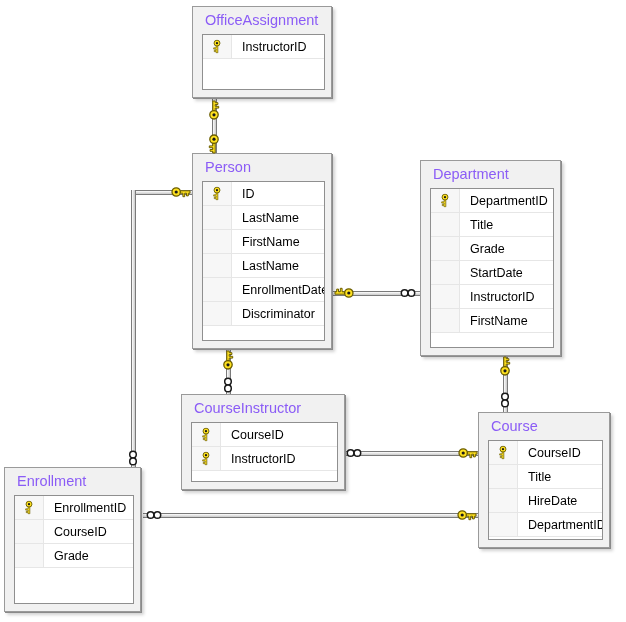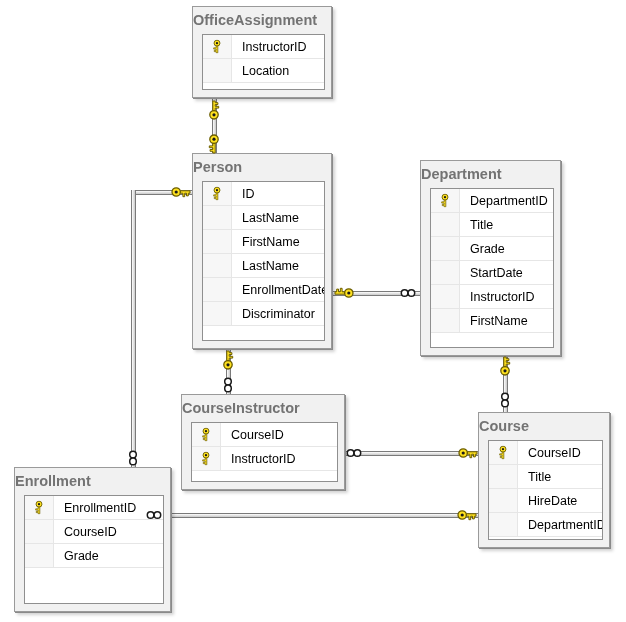--- a/index.html
+++ b/index.html
@@ -1,22 +1,22 @@
 <!DOCTYPE html>
 <html><head>
 <meta charset="utf-8">
 <style>
   html,body{margin:0;padding:0;background:#fff;}
   .canvas{position:relative;width:626px;height:622px;background:#ffffff;overflow:hidden;
           font-family:"Liberation Sans","DejaVu Sans",sans-serif;}
   
   .tbl{position:absolute;background:#f1f1f1;border:1px solid #9a9a9a;
        box-shadow:1px 1px 0 #8a8a8a,3px 3px 3px rgba(0,0,0,.18);z-index:2;box-sizing:border-box;}
-  .tbl-title{font-weight:bold;font-size:14.5px;color:#737373;line-height:26px;height:26px;
-             white-space:nowrap;overflow:hidden;}
+  .tbl-title{font-weight:normal;font-size:14.5px;color:#8b5cf6;line-height:26px;height:26px;
+             padding-left:12px;white-space:nowrap;overflow:hidden;}
   .tbl-grid{position:absolute;left:9px;right:6px;top:27px;bottom:7px;background:#fff;
             border:1px solid #8f8f8f;overflow:hidden;}
   .row{display:flex;height:23px;border-bottom:1px solid #e6e6e6;align-items:stretch;}
   .key-cell{width:28px;flex:0 0 28px;border-right:1px solid #e6e6e6;background:#f7f7f7;
             display:flex;align-items:center;justify-content:center;}
   .key-cell svg{transform:rotate(90deg) scale(.78);}
   .field-name{font-size:12.5px;color:#000;padding-left:10px;display:flex;align-items:center;white-space:nowrap;}
   
   .rel{position:absolute;left:0;top:0;width:0;height:0;}
   .h-line{position:absolute;height:3px;border-top:1px solid #7a7a7a;border-bottom:1px solid #7a7a7a;
@@ -39,24 +39,20 @@
         <div class="row">
           <div class="key-cell">
             <svg viewBox="0 0 20 12" width="18" height="11">
               <circle cx="5.2" cy="6" r="4.2" fill="#ffe21f" stroke="#6b5d00" stroke-width="1.3"></circle>
               <circle cx="5.2" cy="6" r="1.6" fill="#1a1a1a"></circle>
               <path d="M9.4 4.8 H19 V7.2 H17.3 V9.9 H15.5 V7.2 H13.7 V10.7 H11.9 V7.2 H9.4 Z" fill="#ffe21f" stroke="#6b5d00" stroke-width="1"></path>
             </svg>
           </div>
           <div class="field-name">InstructorID</div>
         </div>
-        <div class="row">
-          <div class="key-cell"></div>
-          <div class="field-name">Location</div>
-        </div>
       </div>
   </div>
 
   <div class="tbl" style="left:192px;top:153px;width:140px;height:196px">
     <div class="tbl-title">Person</div>
     <div class="tbl-grid">
         <div class="row">
           <div class="key-cell">
             <svg viewBox="0 0 20 12" width="18" height="11">
               <circle cx="5.2" cy="6" r="4.2" fill="#ffe21f" stroke="#6b5d00" stroke-width="1.3"></circle>
@@ -172,21 +168,21 @@
           <div class="key-cell"></div>
           <div class="field-name">HireDate</div>
         </div>
         <div class="row">
           <div class="key-cell"></div>
           <div class="field-name">DepartmentID</div>
         </div>
       </div>
   </div>
 
-  <div class="tbl" style="left:14px;top:467px;width:157px;height:145px">
+  <div class="tbl" style="left:4px;top:467px;width:137px;height:145px">
     <div class="tbl-title">Enrollment</div>
     <div class="tbl-grid">
         <div class="row">
           <div class="key-cell">
             <svg viewBox="0 0 20 12" width="18" height="11">
               <circle cx="5.2" cy="6" r="4.2" fill="#ffe21f" stroke="#6b5d00" stroke-width="1.3"></circle>
               <circle cx="5.2" cy="6" r="1.6" fill="#1a1a1a"></circle>
               <path d="M9.4 4.8 H19 V7.2 H17.3 V9.9 H15.5 V7.2 H13.7 V10.7 H11.9 V7.2 H9.4 Z" fill="#ffe21f" stroke="#6b5d00" stroke-width="1"></path>
             </svg>
           </div>

